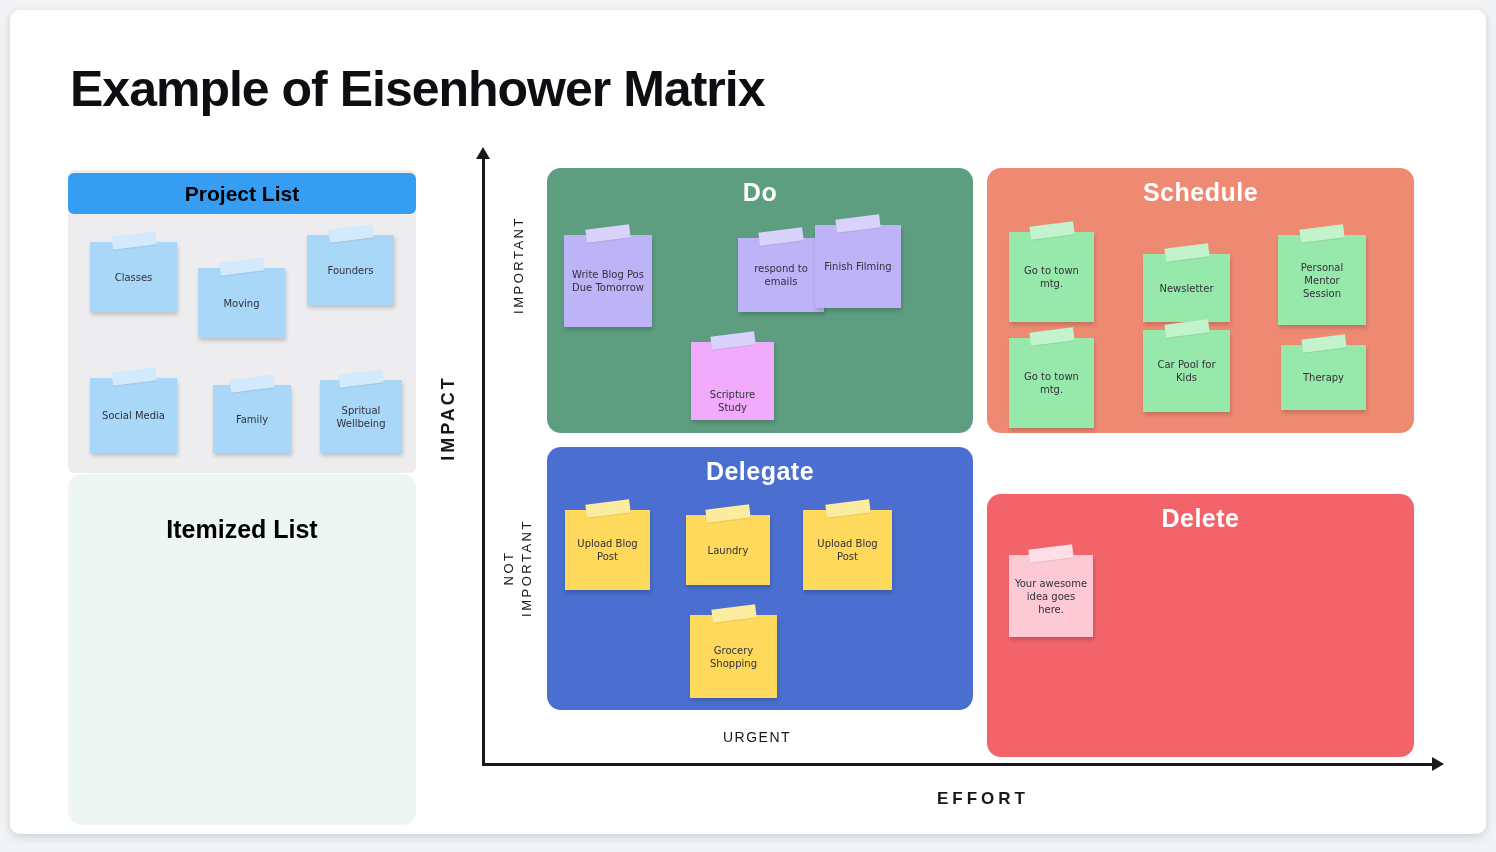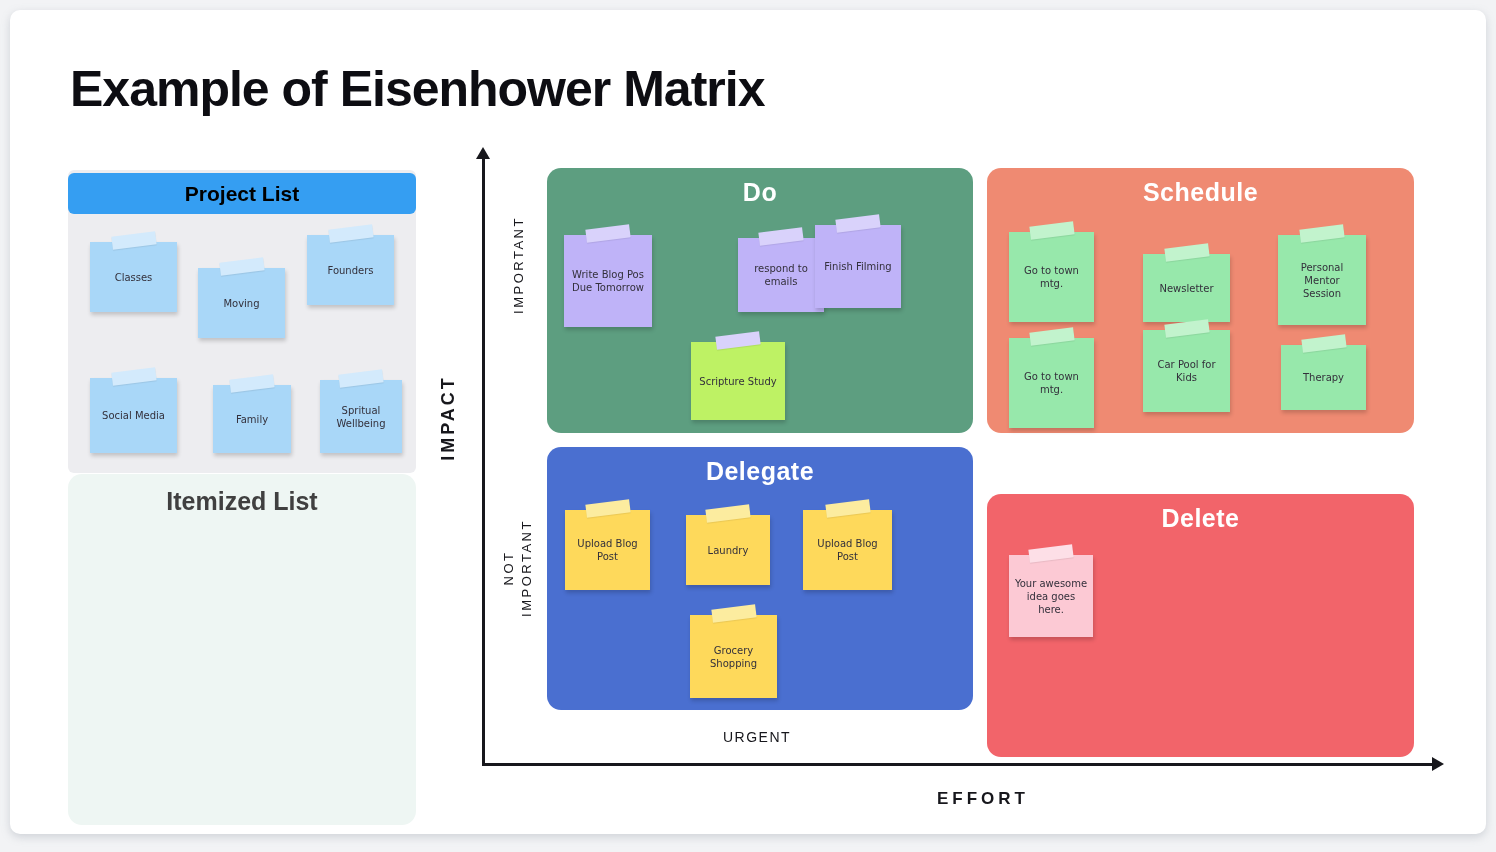--- a/index.html
+++ b/index.html
@@ -140,21 +140,21 @@
 Wellbeing</span>
         </div>
         <div class="note" style="left: 145px; top: 215px; width: 78px; height: 68px; background: rgb(169, 215, 248);">
           <div class="tape" style="background: rgb(211, 234, 252);"></div>
           <span class="note-label">Family</span>
         </div>
       </div>
   </div>
 
   <div class="itemized" style="background: rgb(238, 246, 243);">
-    <div class="itemized-title" style="color: #404040;">Itemized List</div>
+    <div class="itemized-title" style="color: #000000; margin-top: 28px;">Itemized List</div>
   </div>
 
   <div class="axis axis-v"></div>
   <div class="arrow-up"></div>
   <div class="axis axis-h"></div>
   <div class="arrow-right"></div>
 
   <div class="axis-label lbl-impact">IMPACT</div>
   <div class="axis-label lbl-important">IMPORTANT</div>
   <div class="axis-label lbl-not-important">NOT
@@ -172,21 +172,21 @@
 Due Tomorrow</span>
         </div>
         <div class="note" style="left: 143px; top: 70px; width: 86px; height: 74px; background: rgb(191, 179, 248); margin-left: 48px;">
           <div class="tape" style="background: rgb(217, 210, 251);"></div>
           <span class="note-label">respond to emails</span>
         </div>
         <div class="note" style="left: 268px; top: 57px; width: 86px; height: 83px; background: rgb(191, 179, 248);">
           <div class="tape" style="background: rgb(217, 210, 251);"></div>
           <span class="note-label">Finish Filming</span>
         </div>
-        <div class="note" style="left: 144px; top: 174px; width: 94px; height: 78px; background: #bef264;">
+        <div class="note" style="left: 144px; top: 174px; width: 83px; height: 78px; background: #f0abfc; align-items: flex-end;">
           <div class="tape" style="background: rgb(217, 210, 251);"></div>
           <span class="note-label">Scripture Study</span>
         </div>
       </div>
   </section>
 
   <section class="quadrant q-schedule" style="background: rgb(239, 138, 114);">
     <h2 class="q-title">Schedule</h2>
     <div class="notes-layer">
         <div class="note" style="left: 22px; top: 64px; width: 85px; height: 90px; background: rgb(151, 232, 171);">

